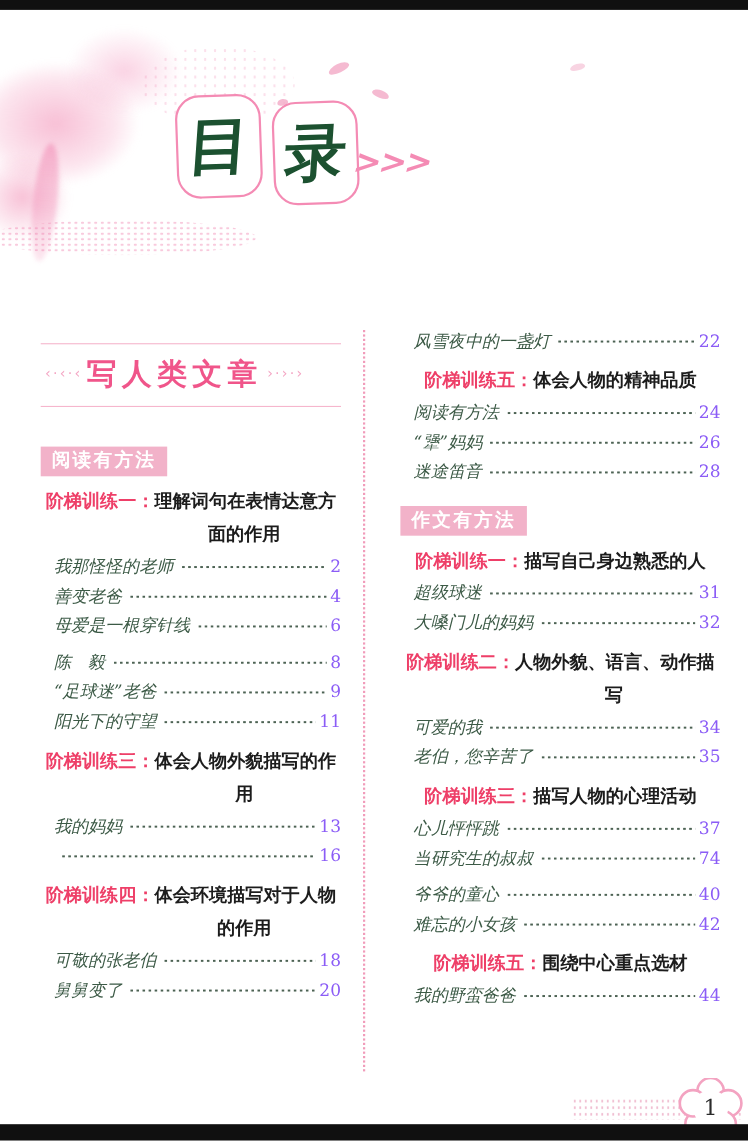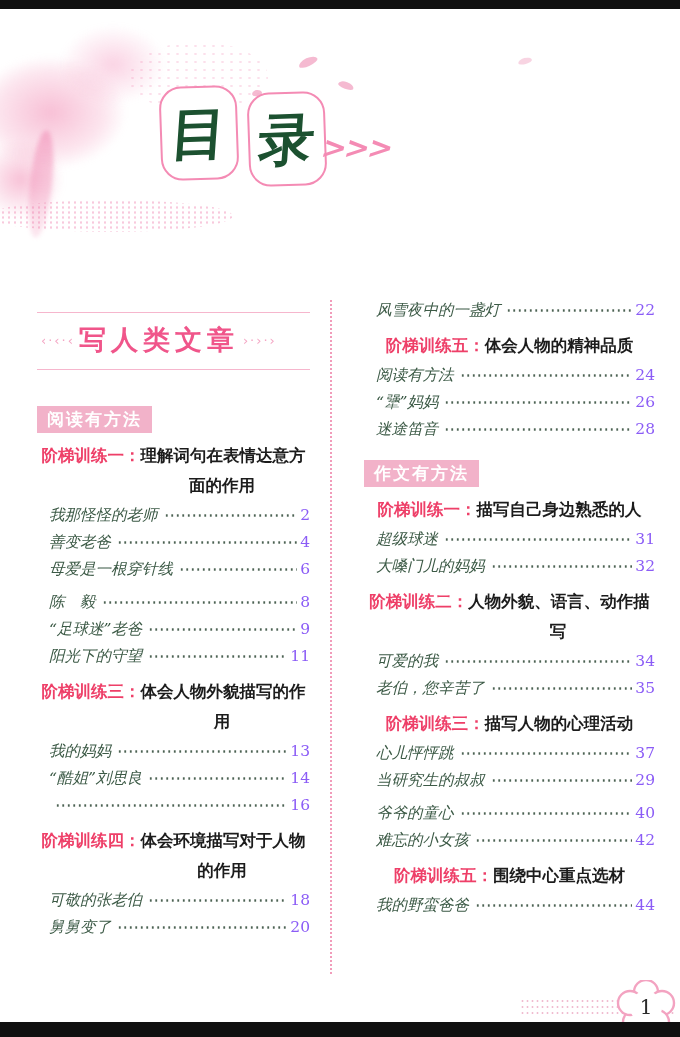--- a/index.html
+++ b/index.html
@@ -150,25 +150,20 @@
     </div>
     <div class="group">
       <div class="group-heading"><span class="group-label">阶梯训练三：</span><span class="group-title">体会人物外貌描写的作用</span></div>
       <div class="entries">
         <div class="entry">
           <span class="entry-name">我的妈妈</span>
           <span class="entry-dots"></span>
           <span class="entry-page">13</span>
         </div>
         <div class="entry">
-          <span class="entry-name">“酷姐”刘思良</span>
-          <span class="entry-dots"></span>
-          <span class="entry-page">14</span>
-        </div>
-        <div class="entry">
           <span class="entry-dots"></span>
           <span class="entry-page">16</span>
         </div>
       </div>
     </div>
     <div class="group">
       <div class="group-heading"><span class="group-label">阶梯训练四：</span><span class="group-title">体会环境描写对于人物的作用</span></div>
       <div class="entries">
         <div class="entry">
           <span class="entry-name">可敬的张老伯</span>
@@ -249,21 +244,21 @@
       <div class="group-heading"><span class="group-label">阶梯训练三：</span><span class="group-title">描写人物的心理活动</span></div>
       <div class="entries">
         <div class="entry">
           <span class="entry-name">心儿怦怦跳</span>
           <span class="entry-dots"></span>
           <span class="entry-page">37</span>
         </div>
         <div class="entry">
           <span class="entry-name">当研究生的叔叔</span>
           <span class="entry-dots"></span>
-          <span class="entry-page">29</span>
+          <span class="entry-page">74</span>
         </div>
       </div>
     </div>
     <div class="group">
       <div class="entries">
         <div class="entry">
           <span class="entry-name">爷爷的童心</span>
           <span class="entry-dots"></span>
           <span class="entry-page">40</span>
         </div>

